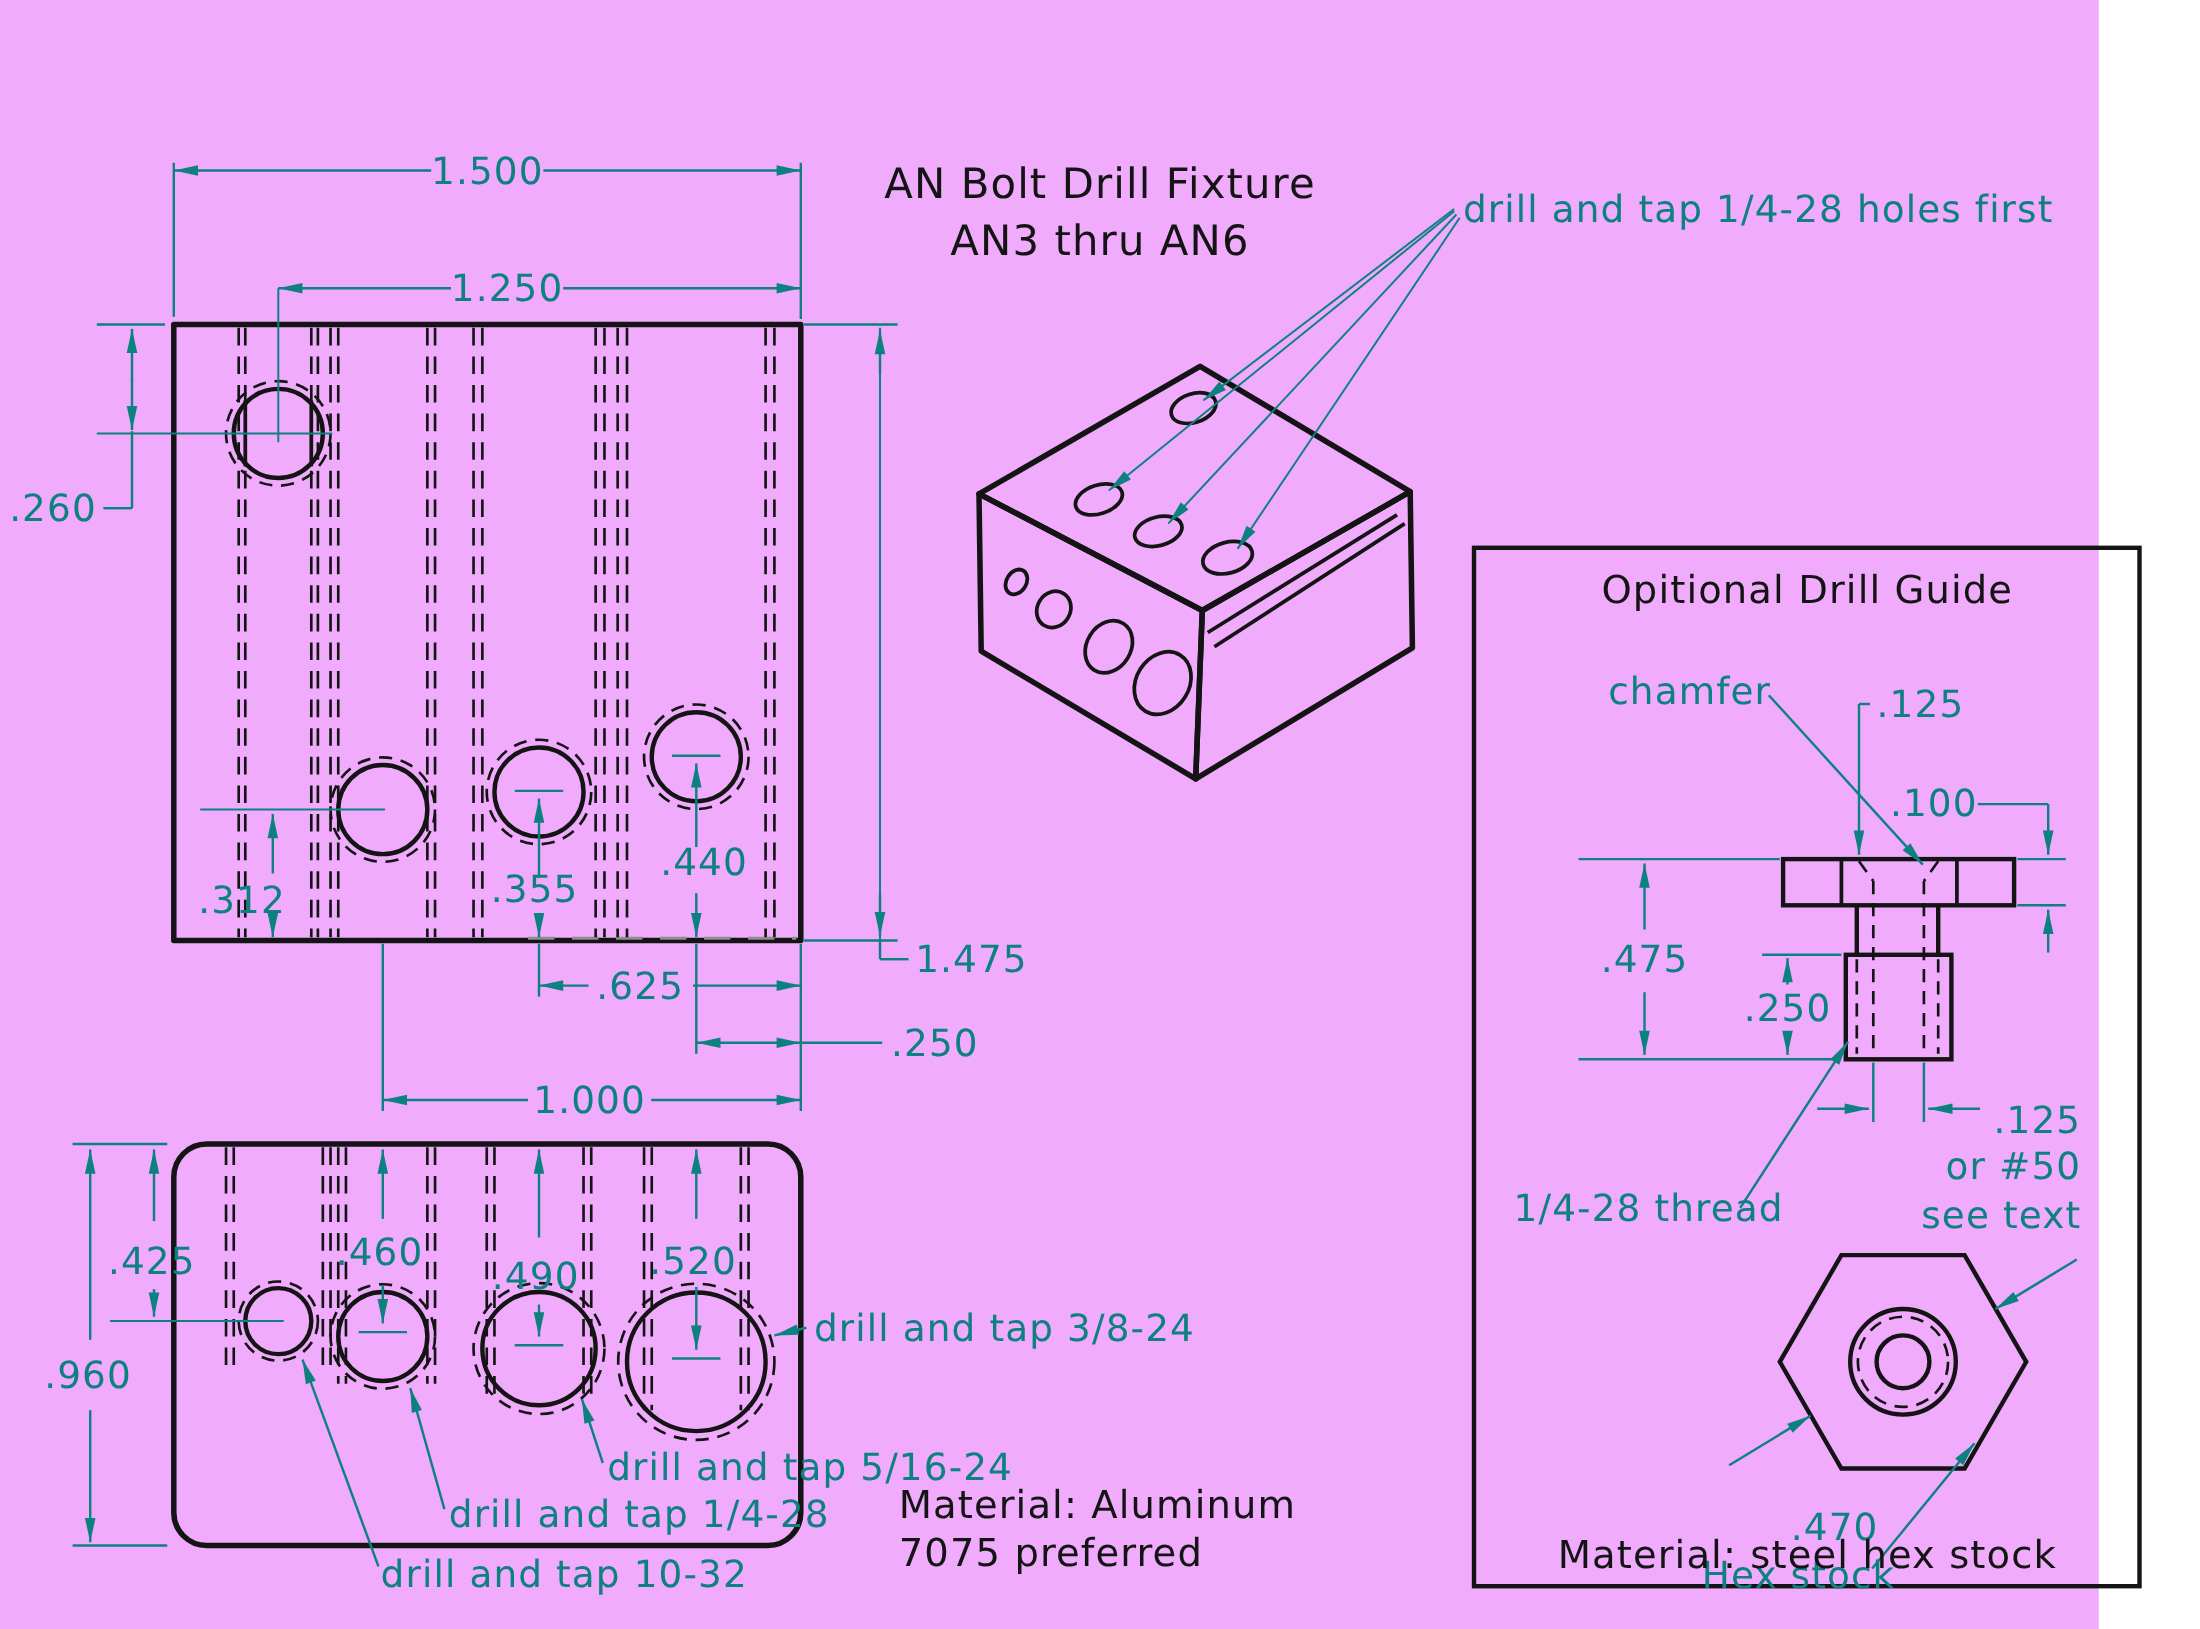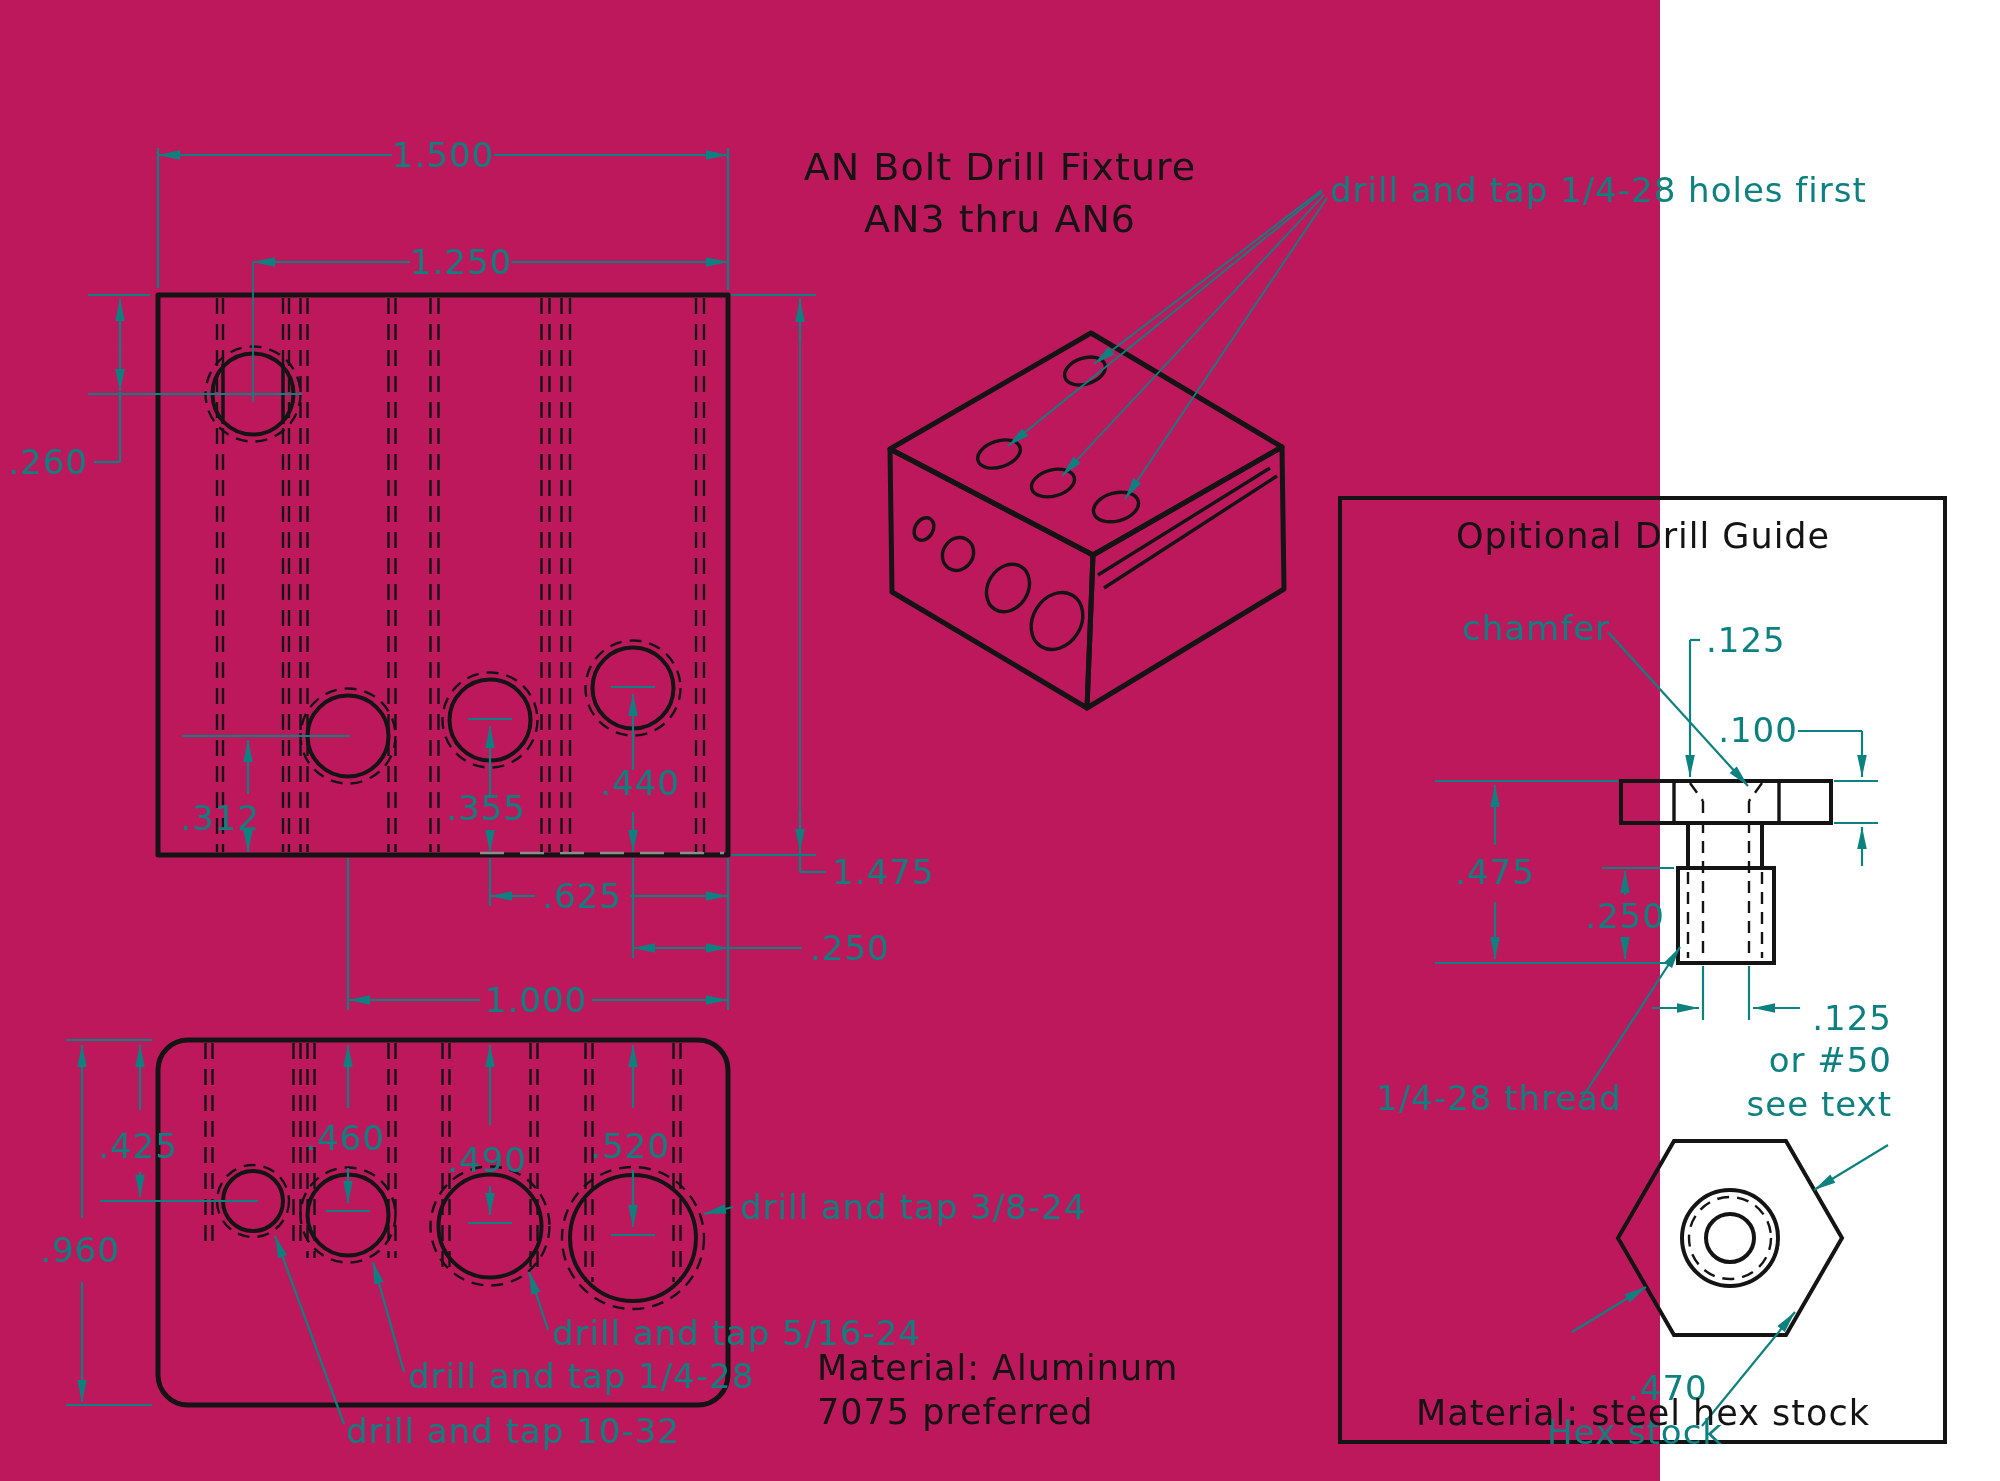--- a/index.html
+++ b/index.html
@@ -1,16 +1,16 @@
 <!DOCTYPE html>
 <html><head>
 <meta charset="utf-8">
 <style>
   html,body{margin:0;padding:0;background:#ffffff;}
-  .stage{width:1660px;height:1481px;position:relative;background:#be185d;font-family:"DejaVu Sans",sans-serif;}
+  .stage{width:1908px;height:1481px;position:relative;background:#f0abfc;font-family:"DejaVu Sans",sans-serif;}
   svg{display:block;}
   text{font-family:"DejaVu Sans","Liberation Sans",sans-serif;}
   .t{fill:#0d8080;font-size:34px;letter-spacing:1px;}
   .k{fill:#141414;font-size:35px;letter-spacing:1px;}
   .title{fill:#141414;font-size:38px;letter-spacing:1px;}
   .ol{stroke:#141414;stroke-width:5;fill:none;stroke-linejoin:round;stroke-linecap:round;}
   .o4{stroke:#141414;stroke-width:4;fill:none;}
   .o3{stroke:#141414;stroke-width:3.4;fill:none;}
   .hid{stroke:#141414;stroke-width:2.4;fill:none;stroke-dasharray:16 10;}
   .hidc{stroke:#141414;stroke-width:2.4;fill:none;stroke-dasharray:12 8;}

